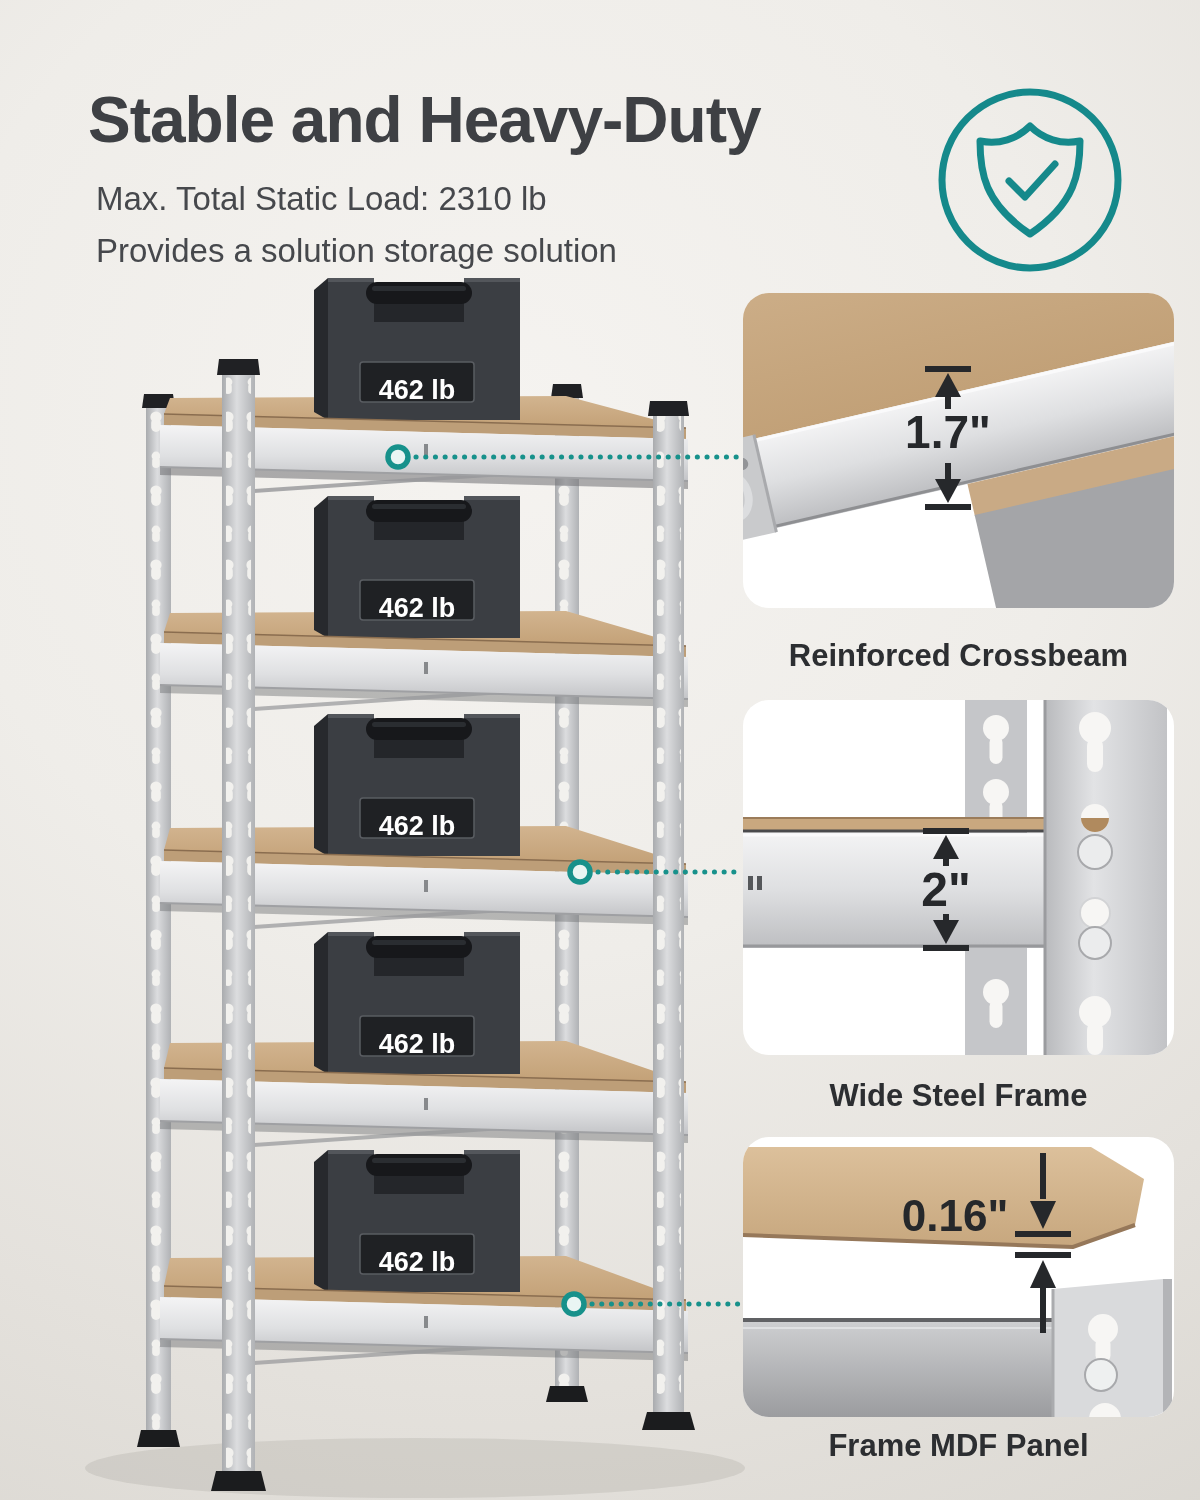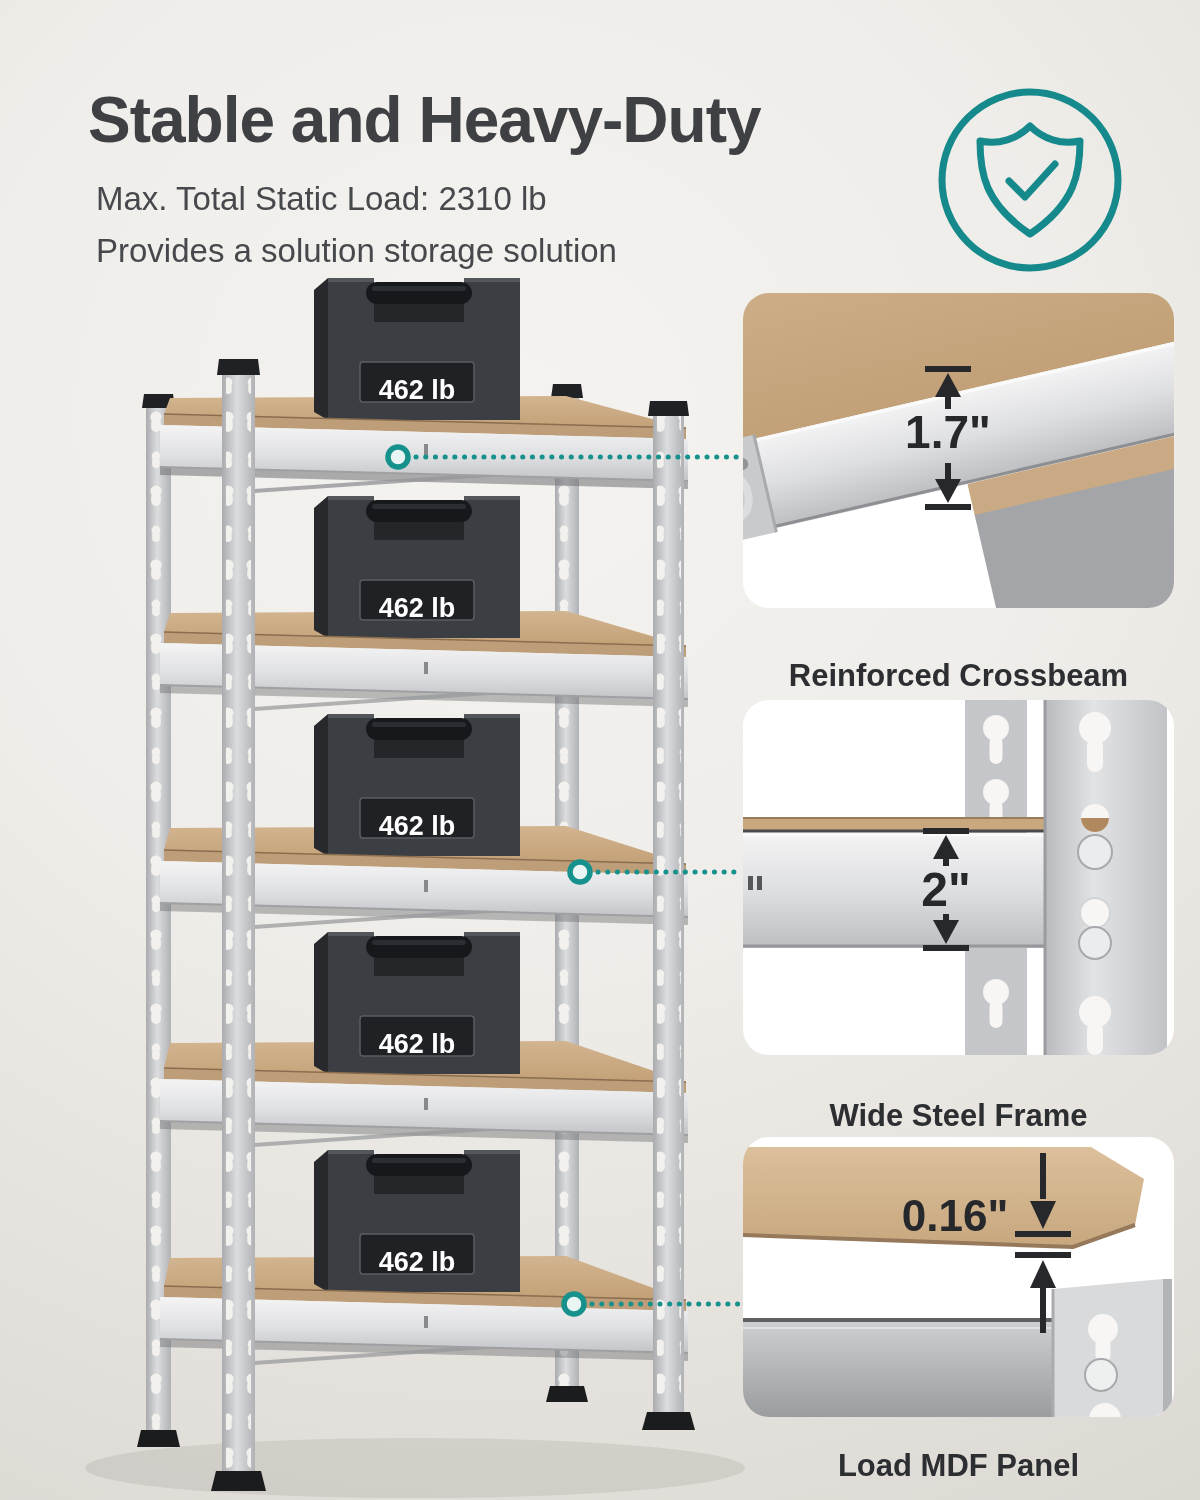--- a/index.html
+++ b/index.html
@@ -12,21 +12,21 @@
   .hdr h1{margin:0;font-size:64px;line-height:1.02;font-weight:bold;color:#3e4044;letter-spacing:-1px;}
   .hdr p{margin:8px;font-size:33px;color:#46484c;line-height:1.32;}
   .hdr p.first{margin-top:24px;}
   .badge{position:absolute;left:930px;top:80px;width:200px;height:200px;}
   .scene{position:absolute;left:0;top:0;width:1200px;height:1500px;}
   .card{position:absolute;left:743px;width:431px;background:#ffffff;border-radius:26px;overflow:hidden;}
   .card svg{display:block;}
   #card1{top:293px;height:315px;}
   #card2{top:700px;height:355px;}
   #card3{top:1137px;height:280px;}
-  .cap{position:absolute;left:743px;width:431px;text-align:center;font-size:31px;font-weight:bold;color:#2c2e31;margin-top:20px;}
+  .cap{position:absolute;left:743px;width:431px;text-align:center;font-size:31px;font-weight:bold;color:#2c2e31;}
   #cap1{top:638px;} #cap2{top:1078px;} #cap3{top:1428px;}
   text{font-family:"Liberation Sans", sans-serif;}
   .meas{font-weight:bold;fill:#26282b;}
 </style>
 </head>
 <body>
 
 <div class="canvas">
 
   <svg class="scene" viewBox="0 0 1200 1500">
@@ -311,15 +311,15 @@
         <line x1="300" y1="16" x2="300" y2="62" stroke="#26282b" stroke-width="6"></line>
         <path d="M300,92 L287,64 H313 Z" fill="#26282b"></path>
         <line x1="272" y1="97" x2="328" y2="97" stroke="#26282b" stroke-width="6"></line>
         <line x1="272" y1="118" x2="328" y2="118" stroke="#26282b" stroke-width="6"></line>
         <path d="M300,123 L287,151 H313 Z" fill="#26282b"></path>
         <line x1="300" y1="148" x2="300" y2="196" stroke="#26282b" stroke-width="6"></line>
         <text class="meas" x="212" y="94" font-size="44" text-anchor="middle">0.16"</text>
       </g>
     </svg>
   </div>
-  <div class="cap" id="cap3">Load MDF Panel</div>
+  <div class="cap" id="cap3">Frame MDF Panel</div>
 
 </div>
 
 </body></html>

